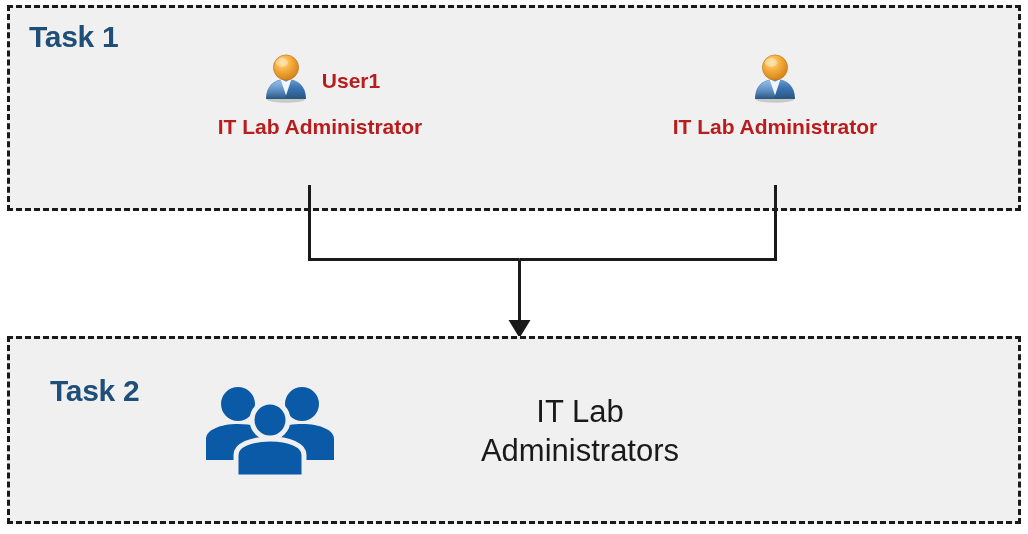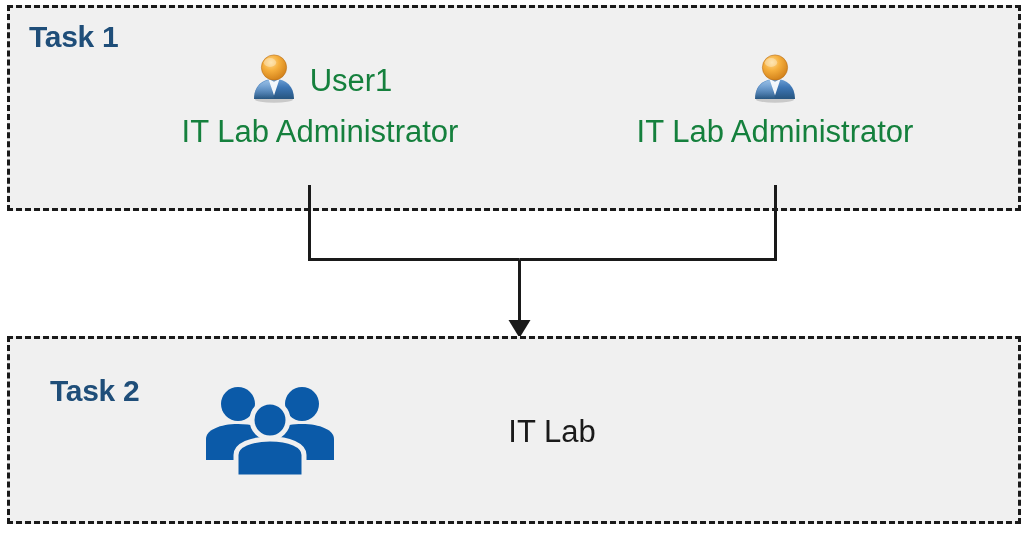--- a/index.html
+++ b/index.html
@@ -65,23 +65,23 @@
   }
   .person-row {
     display: flex;
     align-items: center;
     justify-content: center;
     gap: 10px;
   }
   .person-name,
   .person-role {
     font-family: "Liberation Sans", sans-serif;
-    font-size: 31px;
-    font-weight: 400;
-    color: #15803d;
+    font-size: 21px;
+    font-weight: 700;
+    color: #b91c1c;
     line-height: 1.0;
   }
   .person-role {
     margin-top: 8px;
     display: block;
   }
 
   #person-user1  { left: 140px; top: 52px; width: 360px; }
   #person-guest  { left: 590px; top: 52px; width: 370px; }
 
@@ -89,21 +89,21 @@
   .user-icon { display: block; }
 
   
   #group-block {
     position: absolute;
     left: 200px;
     top: 382px;
     width: 640px;
     display: flex;
     align-items: center;
-    gap: 82px;
+    gap: 110px;
   }
   .group-icon { display: block; flex: none; }
   .group-label {
     font-family: "Liberation Sans", sans-serif;
     font-size: 31px;
     color: #1A1A1A;
     line-height: 1.25;
     text-align: center;
     flex: none;
     width: 260px;
@@ -221,16 +221,17 @@
           <circle cx="102" cy="22" r="17"></circle>
           <path d="M70 78 L70 57 C70 48 84 42 102 42 C120 42 134 48 134 57 L134 78 Z"></path>
 
           <circle cx="70" cy="38" r="18" stroke="#F0F0F0" stroke-width="5"></circle>
           <path d="M36 95 L36 73 C36 63 51 57 70 57 C89 57 104 63 104 73 L104 95 Z" stroke="#F0F0F0" stroke-width="5"></path>
         </g>
       </svg>
     </span>
     <span class="group-label">
       <span>IT Lab</span><br>
+      <span>Administrators</span>
     </span>
   </div>
 
 </div>
 
 </body></html>

